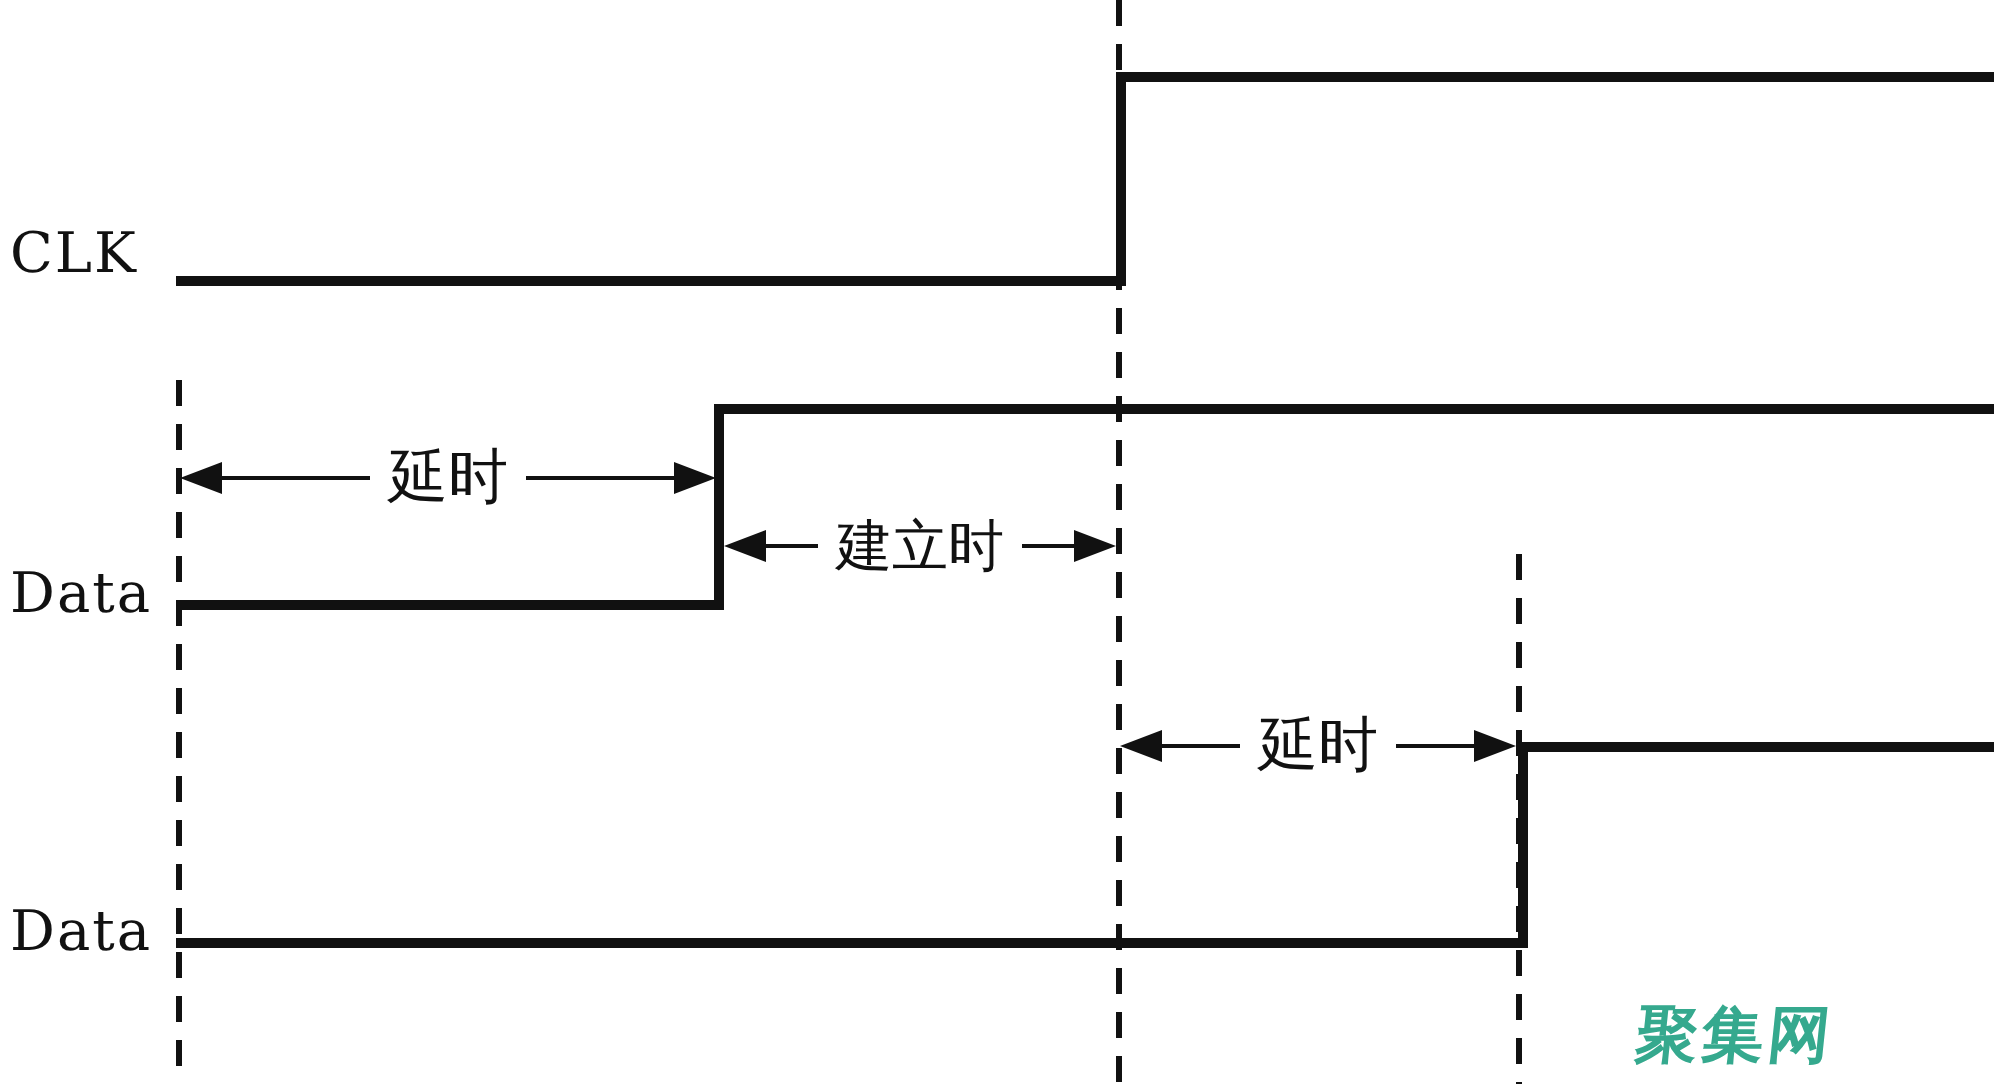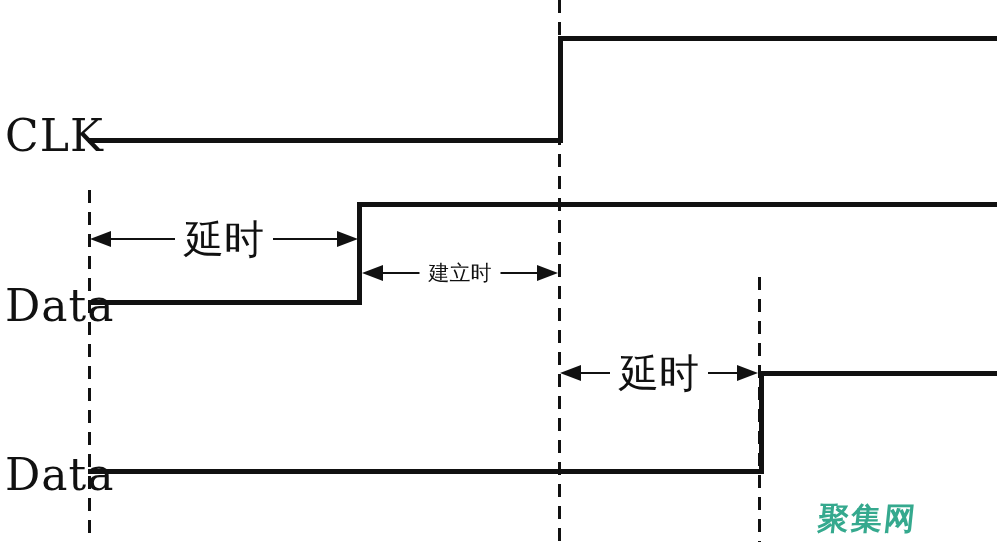--- a/index.html
+++ b/index.html
@@ -14,38 +14,38 @@
   
   .seg{position:absolute;background:#111;}
   
   .vdash{
     position:absolute;width:3px;
     background:repeating-linear-gradient(to bottom,#111 0 13px,transparent 13px 22px);
   }
   
   .sig-label{
     position:absolute;left:5px;
-    font-size:44px;line-height:1.1;
+    font-size:28px;line-height:1.1;
     letter-spacing:1px;
   }
   
   .measure{position:absolute;height:22px;}
   .mline{position:absolute;left:3px;right:3px;top:10px;height:2px;background:#111;}
   .ah{position:absolute;width:0;height:0;top:3px;
       border-top:8px solid transparent;border-bottom:8px solid transparent;}
   .ah.left{left:0;border-right:21px solid #111;}
   .ah.right{right:0;border-left:21px solid #111;}
   .mlabel{
     position:absolute;left:50%;top:50%;
     transform:translate(-50%,-50%);
     background:#fff;padding:0 9px;
-    font-size:40px;line-height:1.25;
+    font-size:30px;line-height:1.25;
     white-space:nowrap;text-align:center;
   }
-  .mlabel.two-line{font-size:21px;}
+  .mlabel.two-line{font-size:28px;}
   
   #watermark{
     position:absolute;left:818px;top:503px;
     font-family:"DejaVu Sans","Liberation Sans",sans-serif;
     font-size:31px;font-weight:bold;
     color:#35a98e;
     transform:skewX(-6deg);
     letter-spacing:2px;
     line-height:1;
   }

